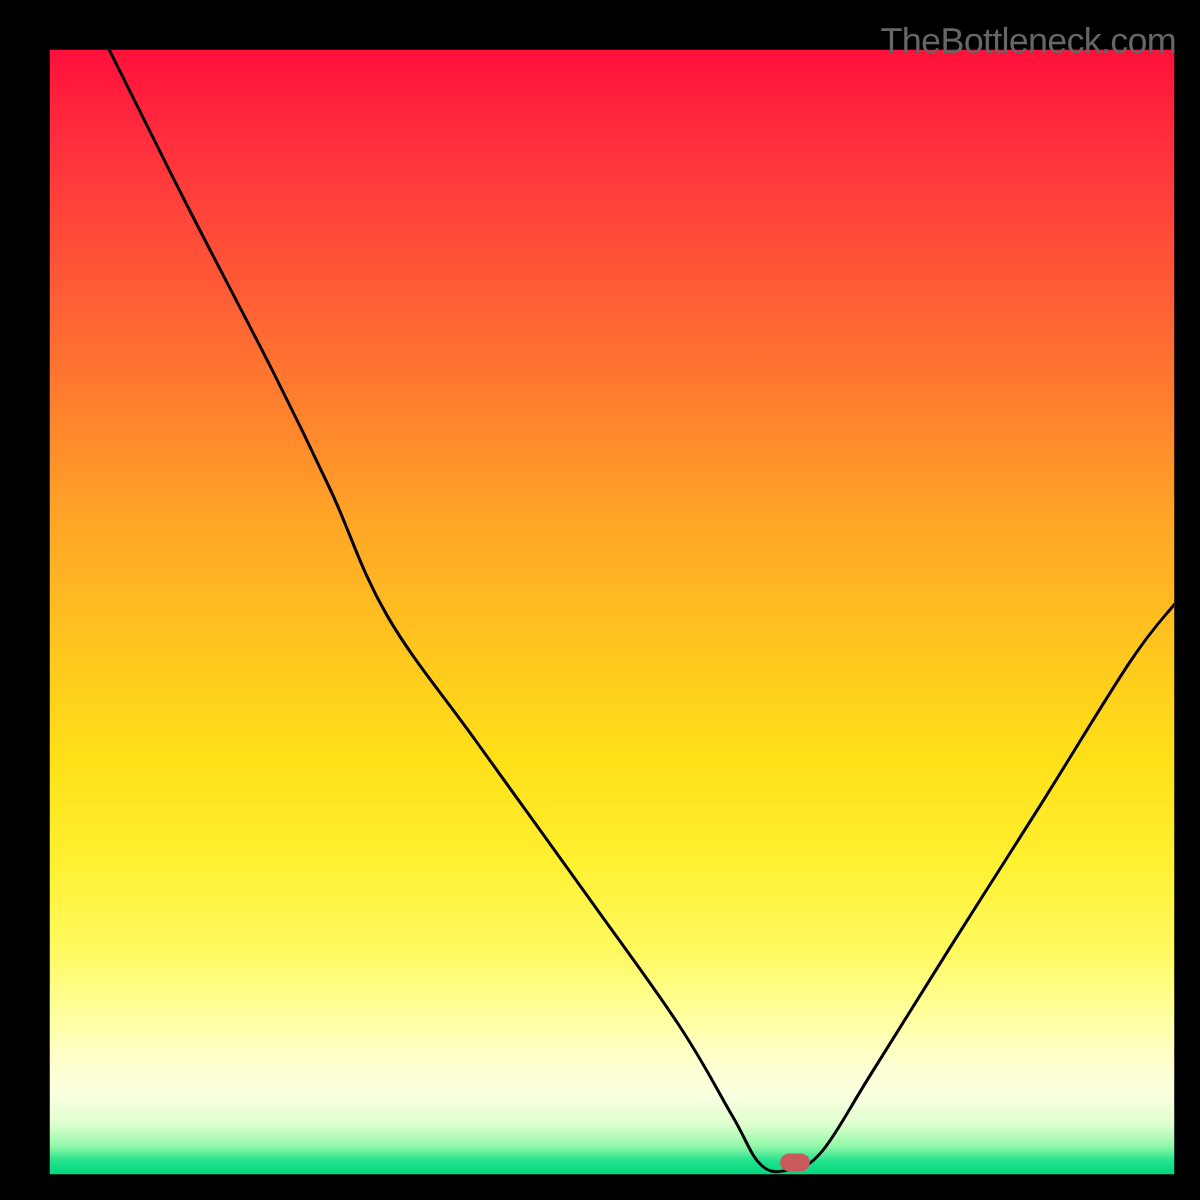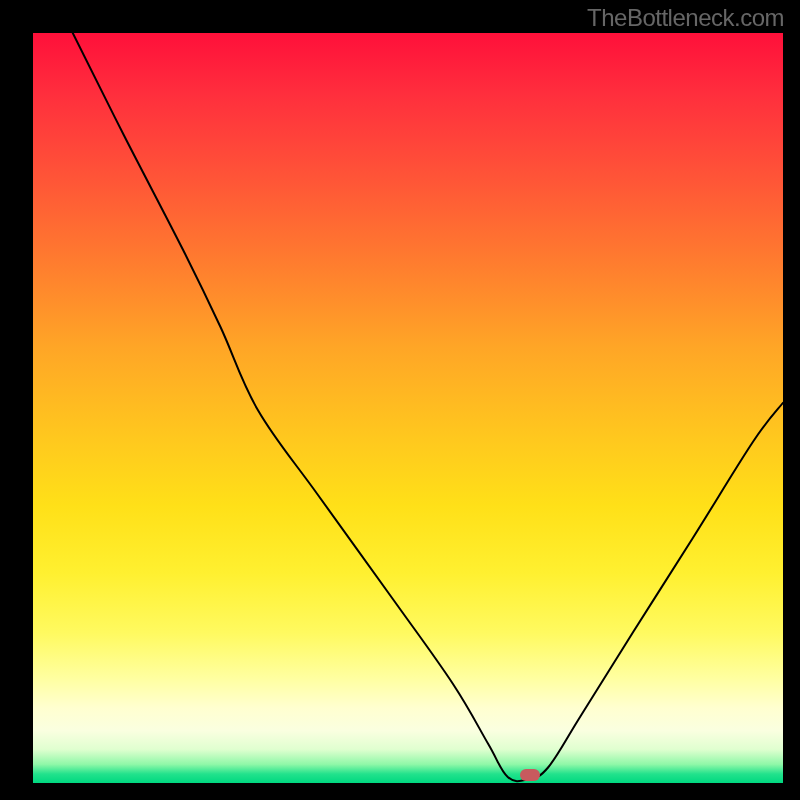--- a/index.html
+++ b/index.html
@@ -11,21 +11,21 @@
     overflow: hidden;
   }
   .container {
     position: relative;
     width: 800px;
     height: 800px;
     background: #000;
   }
   .watermark {
     position: absolute;
-    top: 4px;
+    top: 14px;
     right: 16px;
     color: #666;
     font-family: Arial, Helvetica, sans-serif;
     font-size: 24px;
     font-weight: 400;
     letter-spacing: -0.5px;
     z-index: 5;
   }
   .plot-area {
     position: absolute;

